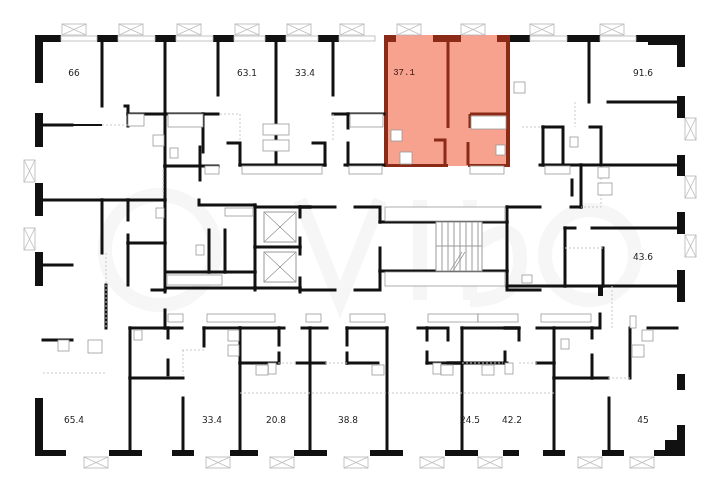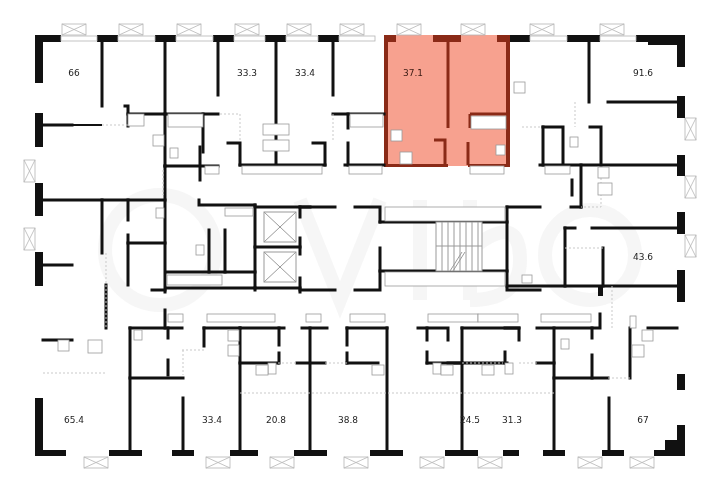--- a/index.html
+++ b/index.html
@@ -348,25 +348,25 @@
   </g>
   <g>
     <rect class="lift" x="436" y="222" width="46" height="49"></rect>
     <path class="lift" d="M436 246 L482 246 M442 222 L442 271 M448 222 L448 271 M454 222 L454 271 M460 222 L460 271 M466 222 L466 271 M472 222 L472 271 M478 222 L478 271"></path>
     <path class="lift" d="M450 271 L462 252 M453 271 L465 252"></path>
   </g>
 </svg>
 
 <div id="labels">
   <div class="area-label" style="left:74px;top:73px;">66</div>
-  <div class="area-label" style="left:247px;top:73px;">33.3</div>
+  <div class="area-label" style="left:247px;top:73px;">63.1</div>
   <div class="area-label" style="left:305px;top:73px;">33.4</div>
-  <div class="area-label hl" style="left:413px;top:73px;">37.1</div>
+  <div class="area-label hl" style="left:404px;top:73px;font-family:Liberation Mono, monospace;">37.1</div>
   <div class="area-label" style="left:643px;top:73px;">91.6</div>
   <div class="area-label" style="left:643px;top:257px;">43.6</div>
   <div class="area-label" style="left:74px;top:420px;">65.4</div>
   <div class="area-label" style="left:212px;top:420px;">33.4</div>
   <div class="area-label" style="left:276px;top:420px;">20.8</div>
   <div class="area-label" style="left:348px;top:420px;">38.8</div>
   <div class="area-label" style="left:426px;top:420px;margin-left:44px;">24.5</div>
-  <div class="area-label" style="left:512px;top:420px;">31.3</div>
-  <div class="area-label" style="left:643px;top:420px;">67</div>
+  <div class="area-label" style="left:512px;top:420px;">42.2</div>
+  <div class="area-label" style="left:643px;top:420px;">45</div>
 </div>
 
 </body></html>

